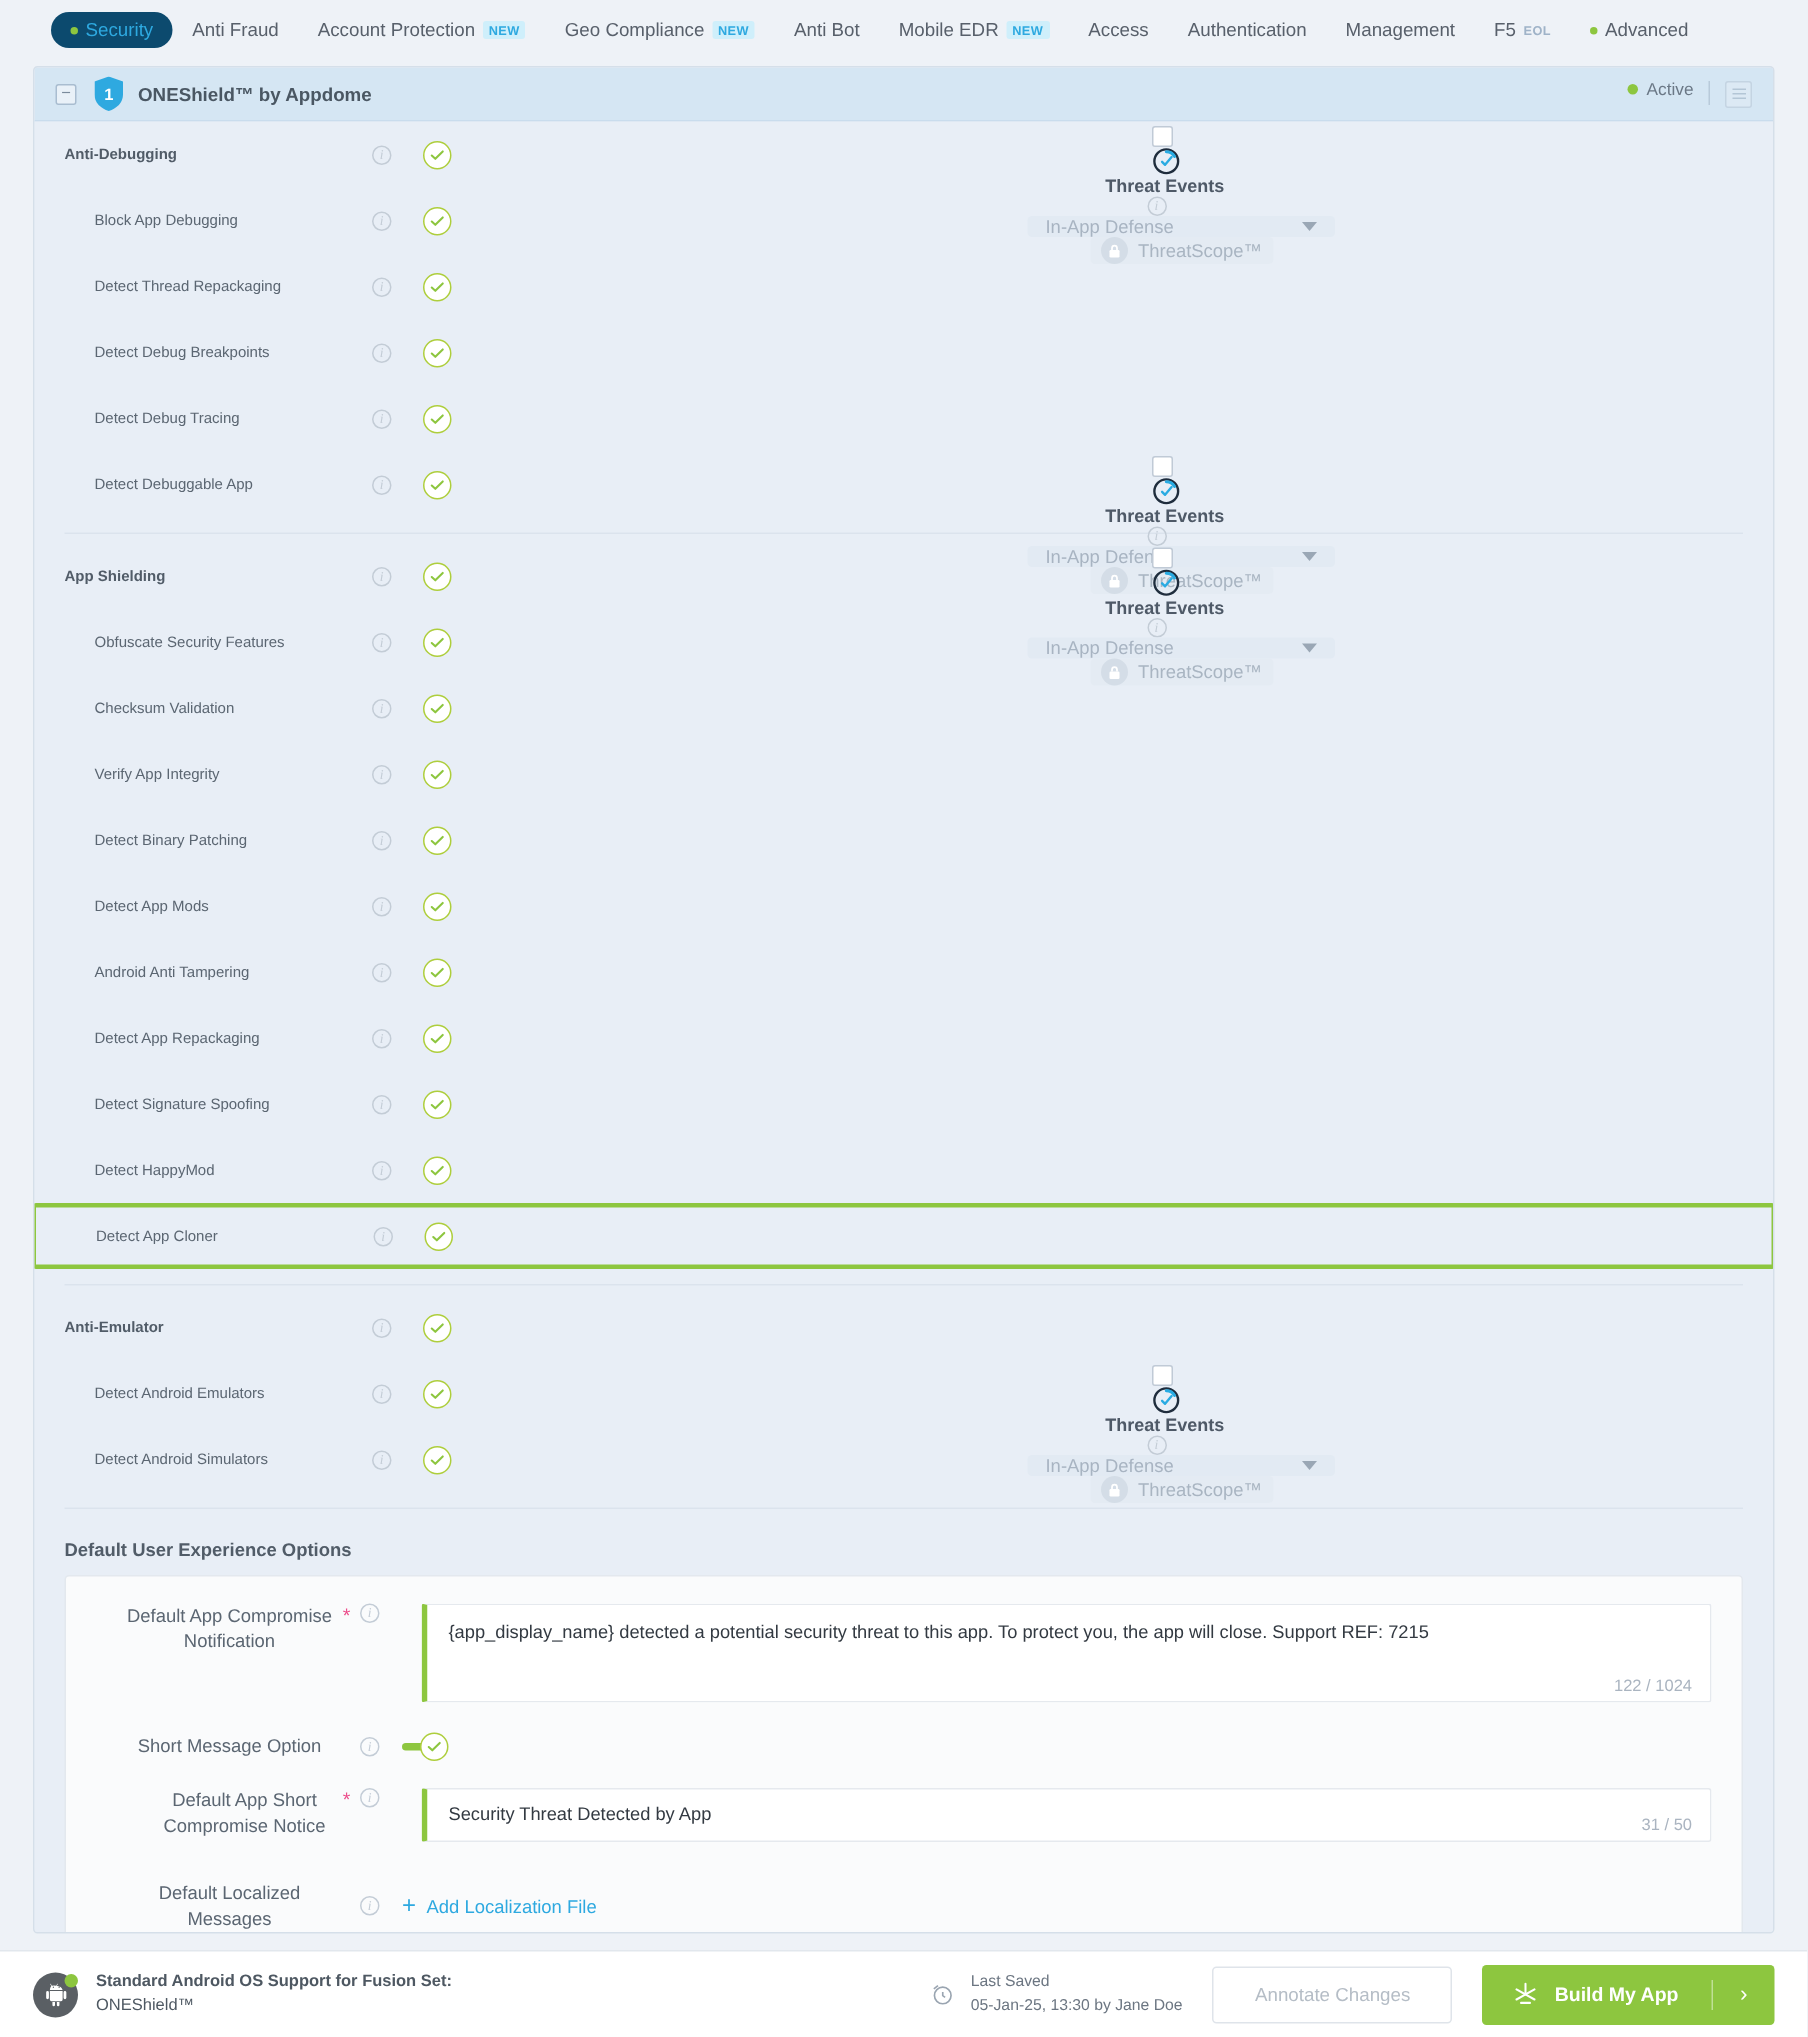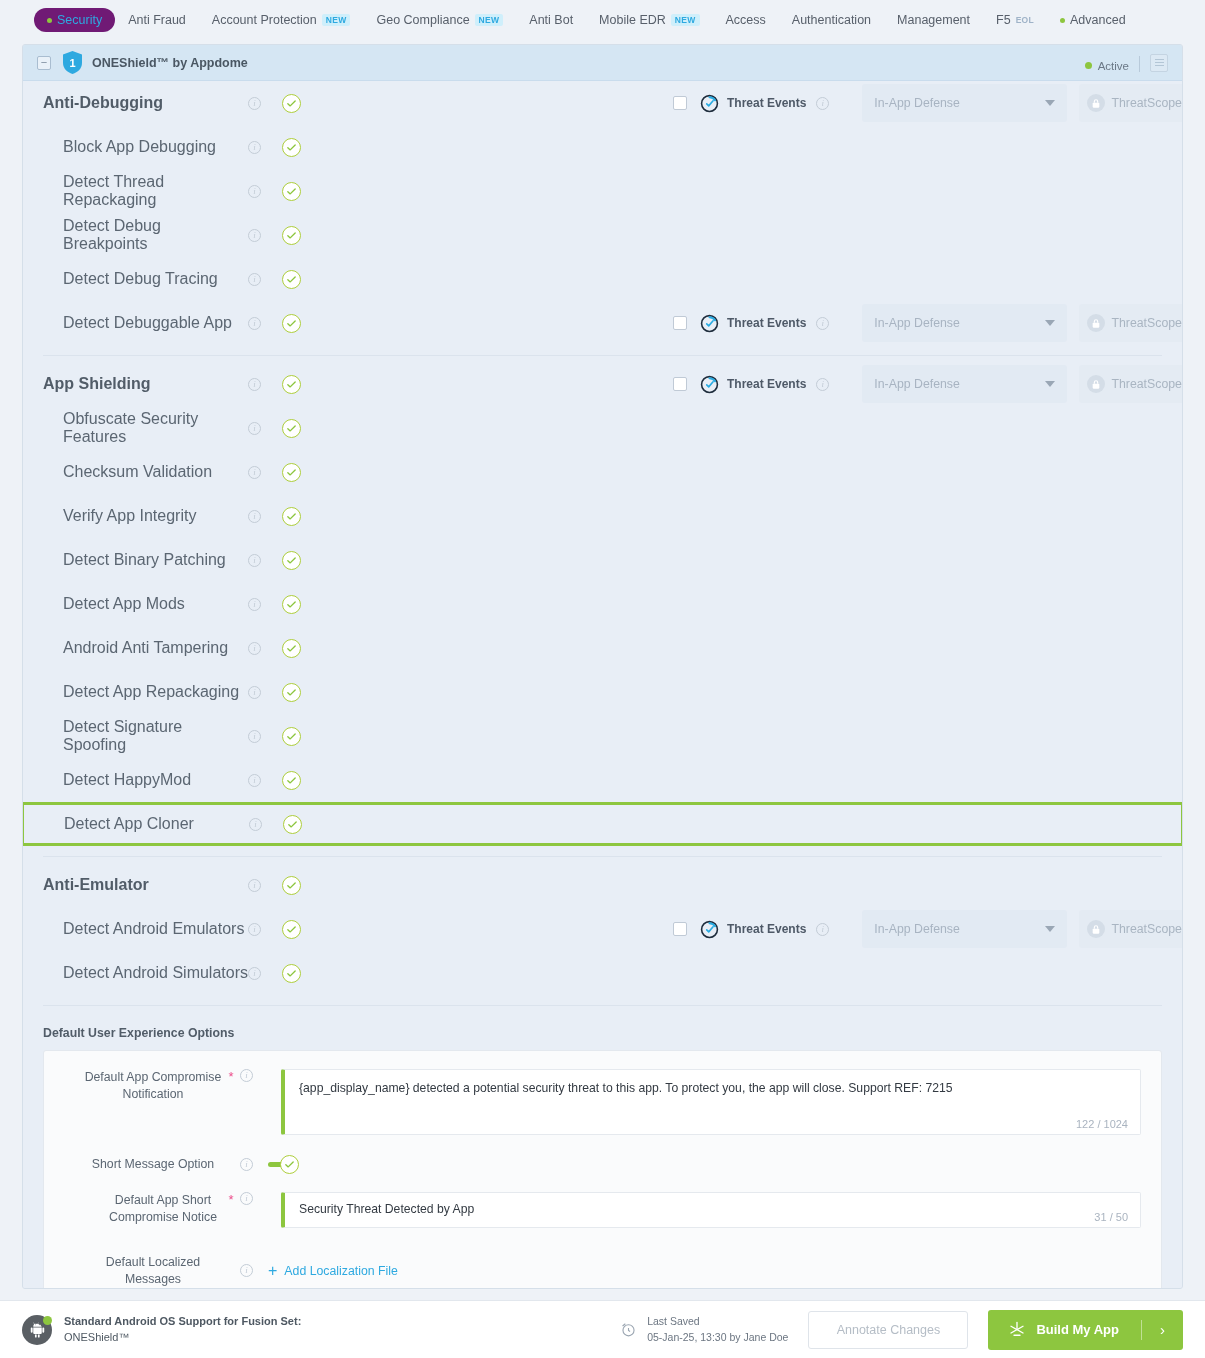--- a/index.html
+++ b/index.html
@@ -25,21 +25,21 @@
     color: #58606b;
     padding: 6px 13px;
     border-radius: 14px;
     white-space: nowrap;
     display: flex;
     align-items: center;
     gap: 5px;
     line-height: 1;
   }
   .tab.active {
-    background: #701a75;
+    background: #0c4a6e;
     color: #2ea9e0;
   }
   .tab .dot {
     width: 5px; height: 5px; border-radius: 50%;
     background: #8dc63f; display: inline-block;
   }
   .badge-new {
     background: #cfeffb;
     color: #2ea9e0;
     font-size: 8.5px;
@@ -90,21 +90,21 @@
     flex: 0 0 auto;
   }
   .panel-title {
     font-size: 12.5px;
     font-weight: bold;
     color: #4a5763;
   }
   .panel-header-right {
     margin-left: auto;
     display: flex;
-    align-items: flex-end;
+    align-items: flex-start;
     gap: 10px;
   }
   .status-active {
     font-size: 11.5px;
     color: #6b7886;
     display: flex; align-items: center; gap: 6px;
   }
   .status-active .dot {
     width: 7px; height: 7px; border-radius: 50%;
     background: #8dc63f;
@@ -130,21 +130,21 @@
   
   .row {
     display: flex;
     align-items: center;
     height: 44px;
     position: relative;
     padding-left: 20px;
   }
   .row.group { }
   .row-label {
-    font-size: 16px;
+    font-size: 10px;
     color: #5b6672;
     width: 205px;
     flex: 0 0 205px;
   }
   .row.group .row-label { font-weight: bold; color: #515c68; }
   .row.child .row-label { padding-left: 20px; }
 
   .info-icon {
     width: 13px; height: 13px;
     border: 1px solid #c3ccd6;
@@ -170,20 +170,21 @@
   .check-toggle svg { display: block; }
   .col-toggle { width: 40px; display: flex; justify-content: flex-start; }
 
   
   .te-block {
     position: absolute;
     left: 650px;
     display: flex;
     align-items: center;
     height: 38px;
+    flex-direction: column;
   }
   .te-checkbox {
     width: 14px; height: 14px;
     border: 1px solid #c0cad6;
     background: #fff;
     border-radius: 2px;
     margin-right: 13px;
     flex: 0 0 14px;
   }
   .te-icon { width: 19px; height: 19px; margin-right: 8px; flex: 0 0 19px; }

